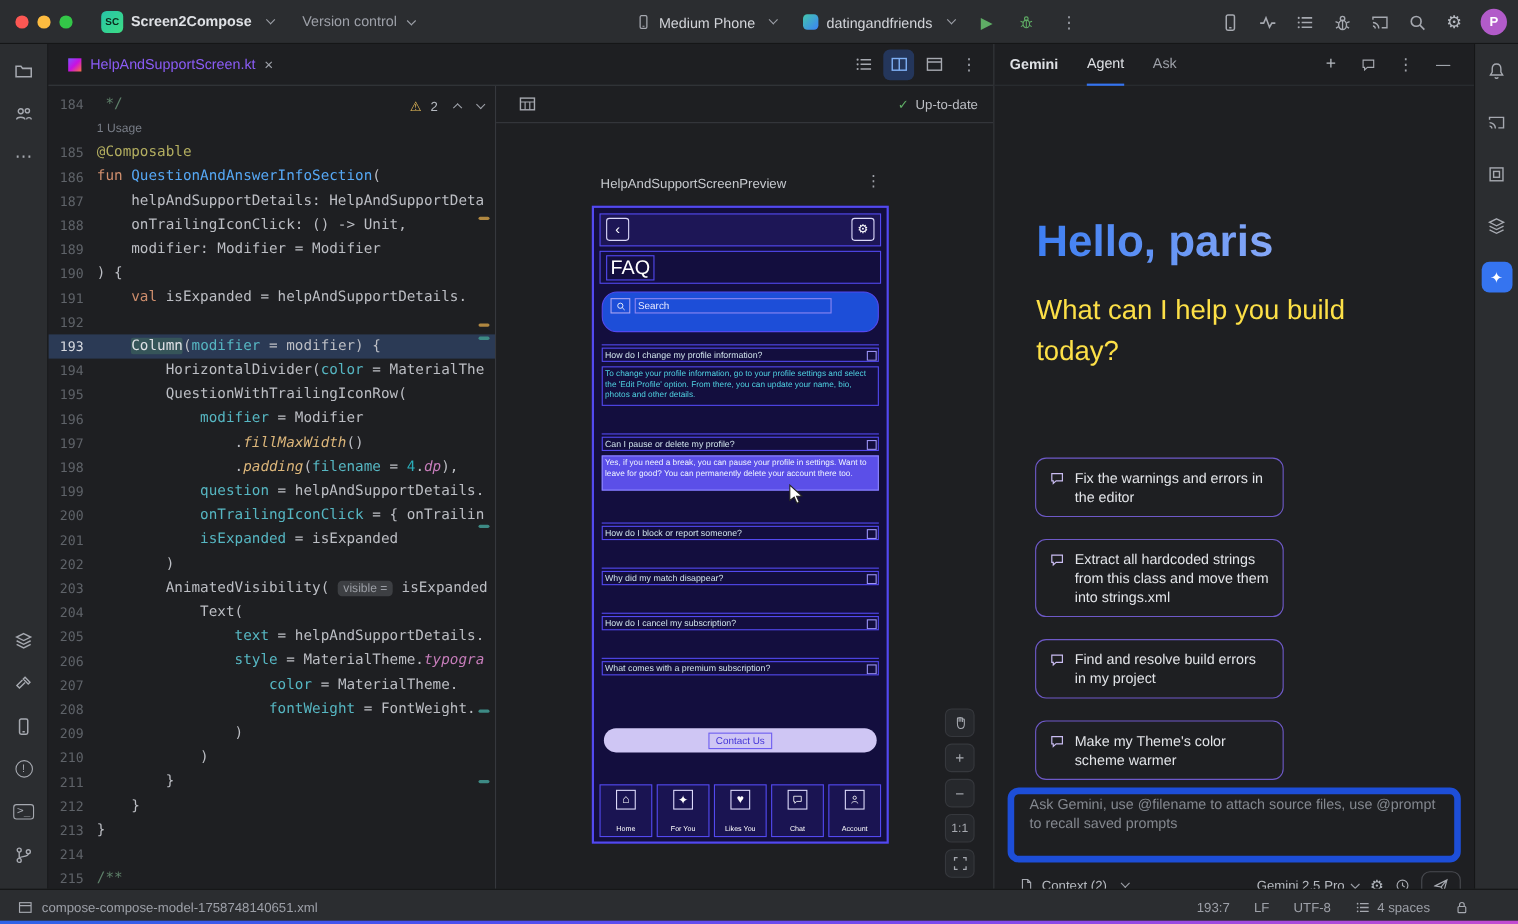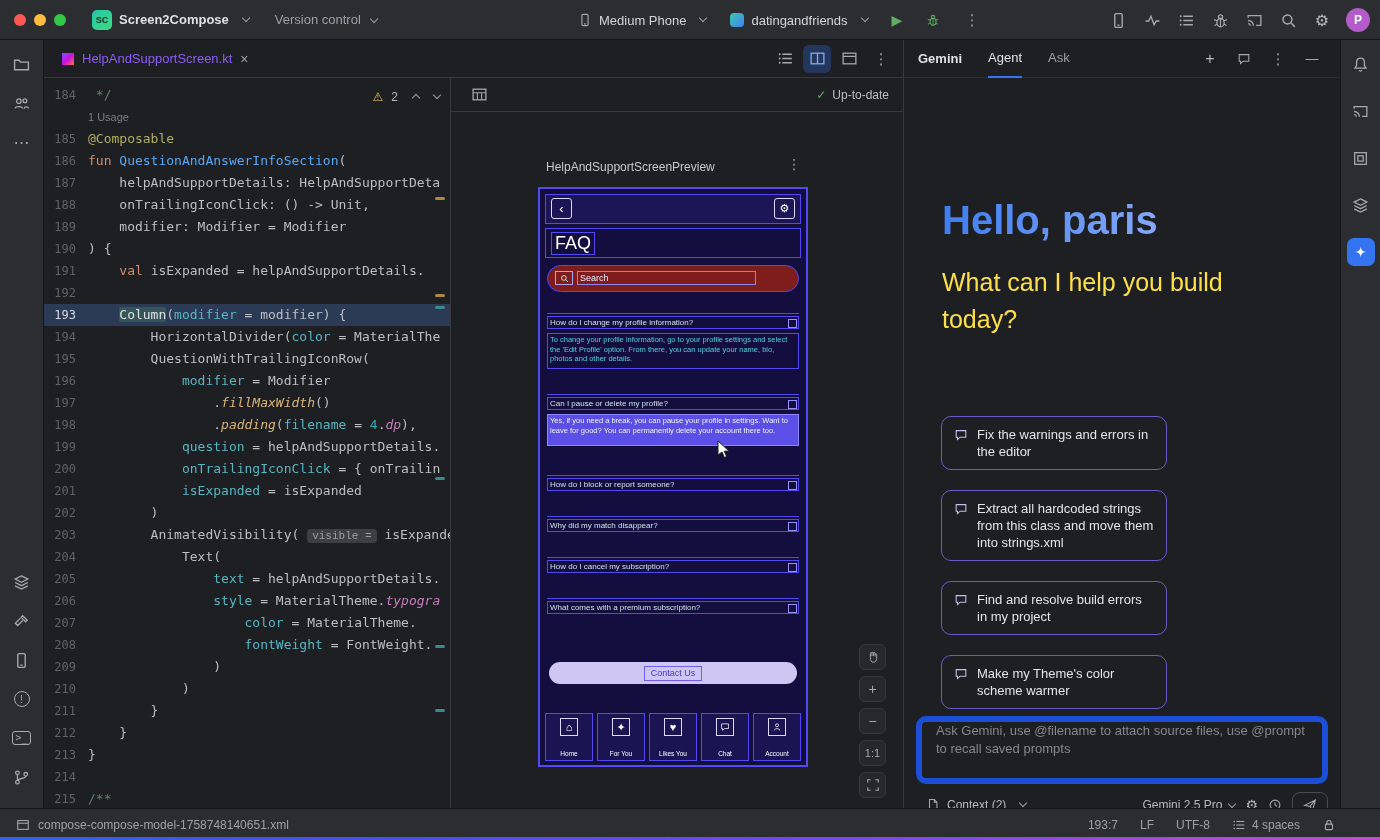--- a/index.html
+++ b/index.html
@@ -49,21 +49,21 @@
 .code-pane{position:absolute;left:0;top:38px;width:406px;height:730px;overflow:hidden;font-family:"DejaVu Sans Mono",monospace;font-size:13px;line-height:22px;padding-top:6px}
 .cl{display:flex;height:22px}
 .cl.cur{background:#2b3a55}
 .ln{width:44px;padding-right:12px;text-align:right;color:#5f6369;font-size:12px;flex:none}
 .cl.cur .ln{color:#d7dae0}
 .ct{white-space:pre;overflow:hidden;flex:1}
 .pl{color:#bcbec4}.kw{color:#cf8e6d}.fn{color:#56a8f5}.ann{color:#b3ae60}
 .doc{color:#5f826b}.na{color:#56b6c2}.num{color:#2aacb8}
 .call{color:#dcb67a;font-style:italic}.prop{color:#c77dbb;font-style:italic}
 .hl{background:#365559;border-radius:2px}
-.hint{background:#3d3f43;color:#9b9ea5;border-radius:4px;padding:1px 5px;font-size:11px;font-family:Liberation Mono, monospace}
+.hint{background:#3d3f43;color:#9b9ea5;border-radius:4px;padding:1px 5px;font-size:11px;font-family:Liberation Sans, sans-serif}
 .usage{color:#787d87;font-size:11px;font-family:"Liberation Sans",sans-serif}
 .insp{position:absolute;right:10px;top:8px;display:flex;align-items:center;gap:8px;font-family:"Liberation Sans",sans-serif;font-size:12px;color:#b4b8bf}
 .w-ico{color:#f2c55c;font-size:12px}
 .stripe i{position:absolute;right:5px;width:10px;height:3px;border-radius:2px;display:block}
 .stripe .or{background:#b08740}.stripe .te{background:#3d8a85}
 
 .preview-pane{position:absolute;left:406px;top:38px;width:453px;height:730px;border-left:1px solid #36383d}
 .pv-toolbar{height:34px;border-bottom:1px solid #36383d;display:flex;align-items:center;padding:0 14px}
 .uptodate{margin-left:auto;display:flex;align-items:center;gap:6px;font-size:12px;color:#bcbec4}
 .check{color:#5fad65}
@@ -73,21 +73,21 @@
 .zoomcol{position:absolute;right:17px;top:532px;display:flex;flex-direction:column;gap:6px;align-items:center}
 .zbtn{width:27px;height:26px;background:#26282c;border:1px solid #36383d;border-radius:6px;display:flex;align-items:center;justify-content:center;color:#a6a9b0;font-size:14px}
 .zratio{font-size:11px}
 
 .phone{position:absolute;left:87px;top:75px;width:270px;height:580px;border:2px solid #5349f0;background:#130e3e}
 .p-appbar{position:absolute;left:5px;right:5px;top:5px;height:30px;border:1.5px solid #5349f0;background:#1d1656}
 .p-back{position:absolute;left:5px;top:3px;width:21px;height:21px;border:1.5px solid #dcd9fa;border-radius:3px;color:#fff;font-size:13px;display:flex;align-items:center;justify-content:center}
 .p-gear{position:absolute;right:5px;top:3px;width:21px;height:21px;border:1.5px solid #dcd9fa;border-radius:3px;color:#fff;font-size:11px;display:flex;align-items:center;justify-content:center}
 .p-title{position:absolute;left:5px;right:5px;top:39px;height:30px;border:1px solid #5349f0}
 .p-title-text{display:inline-block;margin:3px 0 0 5px;padding:0 3px;border:1px solid #5349f0;color:#fff;font-size:18px;font-weight:500}
-.p-search{position:absolute;left:7px;right:7px;top:76px;height:27px;border:1.5px solid #5349f0;border-radius:14px;background:#7f1d1d}
+.p-search{position:absolute;left:7px;right:7px;top:76px;height:37px;border:1.5px solid #5349f0;border-radius:14px;background:#1d4ed8}
 .p-mag{position:absolute;left:7px;top:5px;width:18px;height:14px;border:1px solid #aaa4f2;display:flex;align-items:center;justify-content:center;color:#fff}
 .p-sinput{position:absolute;left:29px;right:42px;top:5px;height:14px;border:1px solid #8c86f2;color:#e8eaff;font-size:9px;line-height:12px;padding-left:2px;overflow:hidden}
 .p-list{position:absolute;left:7px;right:7px;top:124px;height:340px}
 .p-list .dv{position:absolute;left:0;right:0;border-top:1px solid #5349f0}
 .q{position:absolute;left:0;right:0;height:13px;border:1px solid #5349f0;font-size:8px;color:#cfe2ea;line-height:11px;padding-left:2px;overflow:hidden}
 .texp{position:absolute;right:1px;top:1.5px;width:9px;height:9px;border:1px solid #9a92f5}
 .ans{position:absolute;left:0;right:0;border:1px solid #5349f0;font-size:7.5px;line-height:9.5px;color:#4fd0e0;padding:1px 2px;overflow:hidden}
 .ans.hlt{background:#5b4fe8;color:#eef4ff;border-color:#8d84ff}
 .p-contact{position:absolute;left:9px;right:9px;top:473px;height:22px;border-radius:11px;background:#cfc6f4;display:flex;align-items:center;justify-content:center}
 .p-contact span{border:1px solid #6d5df0;padding:0 6px;color:#4636d8;font-size:9px;line-height:13px}

